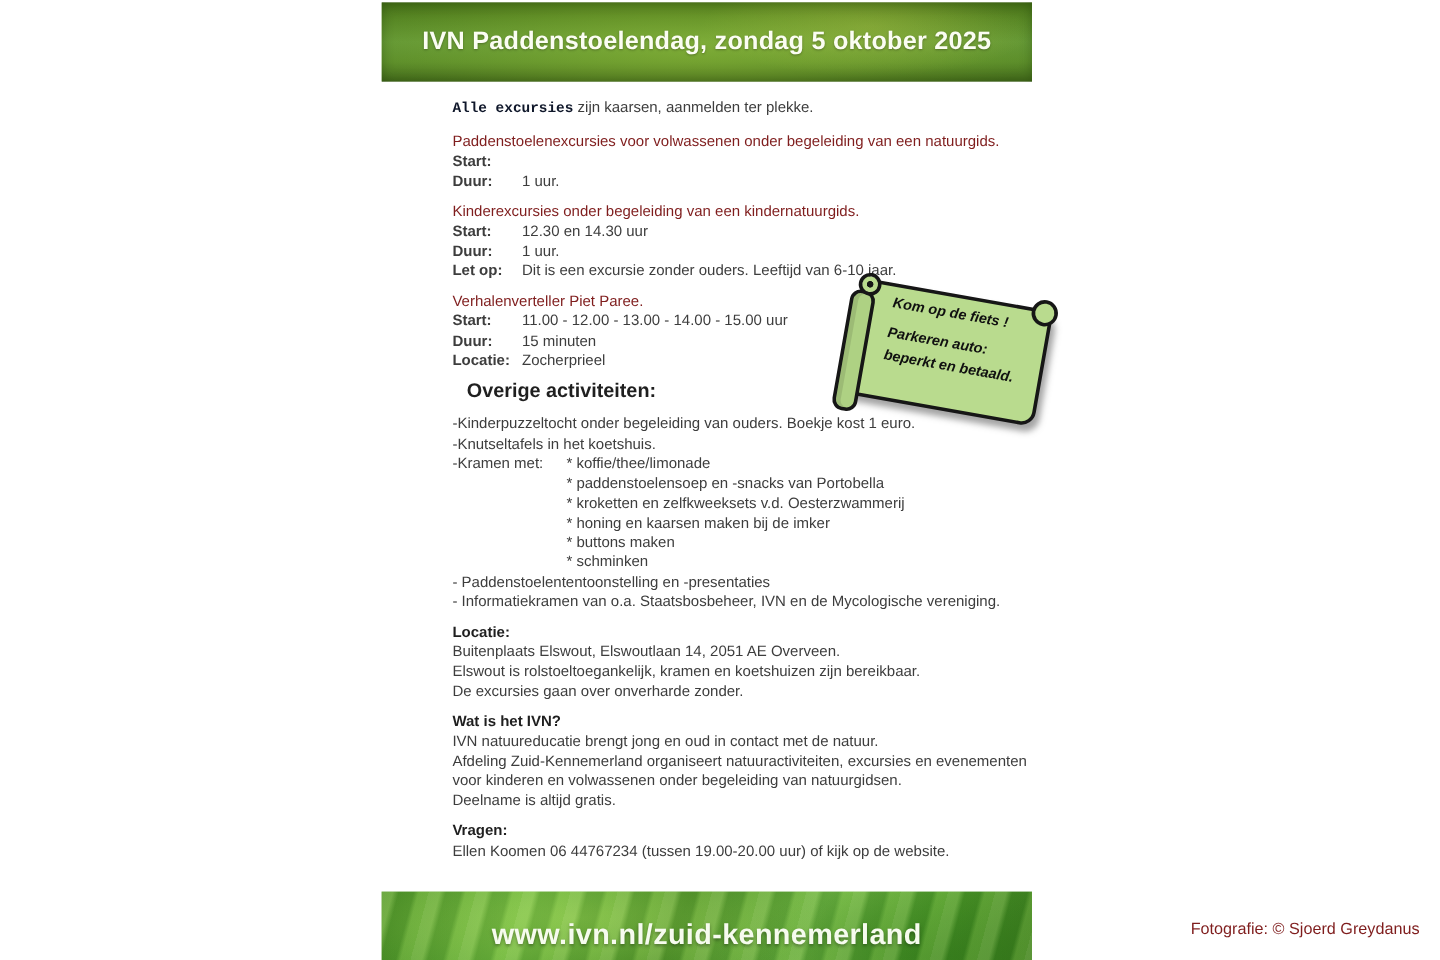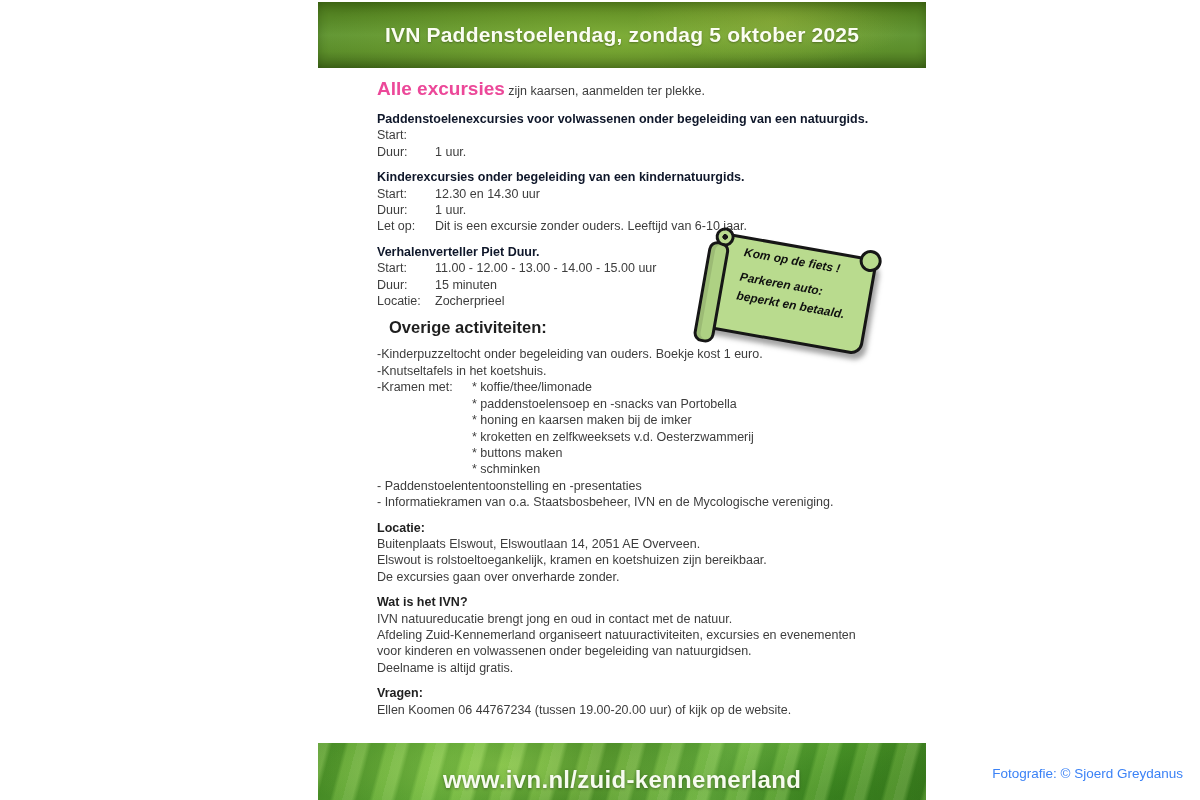--- a/index.html
+++ b/index.html
@@ -2,21 +2,21 @@
 <html><head>
 <meta charset="utf-8">
 <style>
   html,body { margin:0; padding:0; background:#ffffff; }
   .page {
     position:relative; width:1200px; height:800px; background:#ffffff;
     font-family:"Liberation Sans", sans-serif; overflow:hidden; color:#3d3d3d;
   }
 
   
-  .banner { position:absolute; left:318px; width:608px; display:flex; align-items:center; justify-content:center; }
+  .banner { position:absolute; left:318px; width:542px; display:flex; align-items:center; justify-content:center; }
   .header-banner {
     top:2px; height:66px;
     background:
       radial-gradient(ellipse 420px 90px at 48% 55%, rgba(160,200,60,0.45), rgba(160,200,60,0) 70%),
       radial-gradient(ellipse 200px 60px at 75% 30%, rgba(200,205,80,0.30), rgba(200,205,80,0) 70%),
       linear-gradient(180deg, #466f17 0%, #558524 22%, #639735 50%, #5b8d2a 75%, #42691a 100%);
     box-shadow: inset 0 0 10px rgba(20,50,0,0.35);
   }
   .header-title {
     color:#fbfdf2; font-size:21px; font-weight:bold; letter-spacing:0.2px;
@@ -31,26 +31,26 @@
       linear-gradient(115deg, #4a8f26 0%, #63ad38 22%, #478a24 45%, #6db342 65%, #509b2b 82%, #3e7d1f 100%);
   }
   .footer-url {
     color:#f6fbee; font-size:24px; font-weight:bold; letter-spacing:0.3px;
     text-shadow:0 1px 3px rgba(0,0,0,0.35);
   }
 
   
   .content { position:absolute; left:377px; top:78px; width:508px; font-size:12.5px; line-height:16.4px; }
   .intro { line-height:22px; }
-  .intro-big { font-size:19px; font-weight:bold; color:#ec4899; }
+  .intro-big { font-size:12px; font-weight:bold; color:#0f172a;font-family:Liberation Mono, monospace; }
   .intro-tail { font-size:12.5px; }
   .sec { margin-top:9px; }
-  .sec-title { font-weight:bold; color:#0f172a; }
+  .sec-title { font-weight:normal; color:#7f1d1d; }
   .row { display:flex; }
-  .row .lbl { width:58px; flex:none; }
+  .row .lbl { width:58px; flex:none;font-weight:bold; }
   .h-big { font-size:16.5px; line-height:22px; font-weight:bold; color:#1f1f1f; margin:7px 0 8px 12px; }
   .kramen-row { display:flex; }
   .kramen-row .klbl { width:95px; flex:none; }
   .kramen-sub { margin-left:95px; }
   .para { margin-top:9px; }
   .para-title { font-weight:bold; color:#1f1f1f; }
 
   
   .scroll-note { position:absolute; left:702px; top:244px; width:170px; height:96px; transform:rotate(10deg); }
   .scroll-body {
@@ -71,21 +71,21 @@
   .scroll-curl-tr {
     position:absolute; right:-3px; top:-8px; width:16px; height:16px;
     background:#b9db8e; border:3px solid #161616; border-radius:50%;
   }
   .scroll-text { position:absolute; left:36px; top:9px; font-style:italic; font-weight:bold; font-size:12px; color:#101010; }
   .scroll-line1 { margin-bottom:9px; }
   .scroll-line2, .scroll-line3 { line-height:19px; }
 
   
   .credit {
-    position:absolute; right:17px; top:766px; font-size:13.5px; color:#3b82f6;
+    position:absolute; right:17px; top:766px; font-size:13.5px; color:#7f1d1d;
     text-shadow:1px 1px 0 rgba(255,255,255,0.95), -1px -1px 0 rgba(255,255,255,0.7);
   }
 </style>
 </head>
 <body>
 
 <div class="page">
 
   <div class="banner header-banner">
     <div class="header-title">IVN Paddenstoelendag, zondag 5 oktober 2025</div>
@@ -119,21 +119,21 @@
         <span class="lbl">Duur:</span>
         <span class="val">1 uur.</span>
       </div>
       <div class="row">
         <span class="lbl">Let op:</span>
         <span class="val">Dit is een excursie zonder ouders. Leeftijd van 6-10 jaar.</span>
       </div>
     </div>
 
     <div class="sec">
-      <div class="sec-title">Verhalenverteller Piet Duur.</div>
+      <div class="sec-title">Verhalenverteller Piet Paree.</div>
       <div class="row">
         <span class="lbl">Start:</span>
         <span class="val">11.00 - 12.00 - 13.00 - 14.00 - 15.00 uur</span>
       </div>
       <div class="row">
         <span class="lbl">Duur:</span>
         <span class="val">15 minuten</span>
       </div>
       <div class="row">
         <span class="lbl">Locatie:</span>
@@ -143,22 +143,22 @@
 
     <div class="h-big">Overige activiteiten:</div>
     <div>
       <div class="line">-Kinderpuzzeltocht onder begeleiding van ouders. Boekje kost 1 euro.</div>
       <div class="line">-Knutseltafels in het koetshuis.</div>
       <div class="kramen-row">
         <span class="klbl">-Kramen  met:</span>
         <span>* koffie/thee/limonade</span>
       </div>
       <div class="kramen-sub">* paddenstoelensoep en -snacks van Portobella</div>
+      <div class="kramen-sub">* kroketten  en zelfkweeksets v.d. Oesterzwammerij</div>
       <div class="kramen-sub">* honing en kaarsen maken bij de imker</div>
-      <div class="kramen-sub">* kroketten  en zelfkweeksets v.d. Oesterzwammerij</div>
       <div class="kramen-sub">* buttons maken</div>
       <div class="kramen-sub">* schminken</div>
       <div class="line">- Paddenstoelententoonstelling  en -presentaties</div>
       <div class="line">- Informatiekramen van o.a. Staatsbosbeheer, IVN  en de Mycologische vereniging.</div>
     </div>
 
     <div class="para">
       <div class="para-title">Locatie:</div>
       <div>Buitenplaats Elswout, Elswoutlaan 14, 2051 AE Overveen.</div>
       <div>Elswout is rolstoeltoegankelijk, kramen en koetshuizen zijn bereikbaar.</div>

